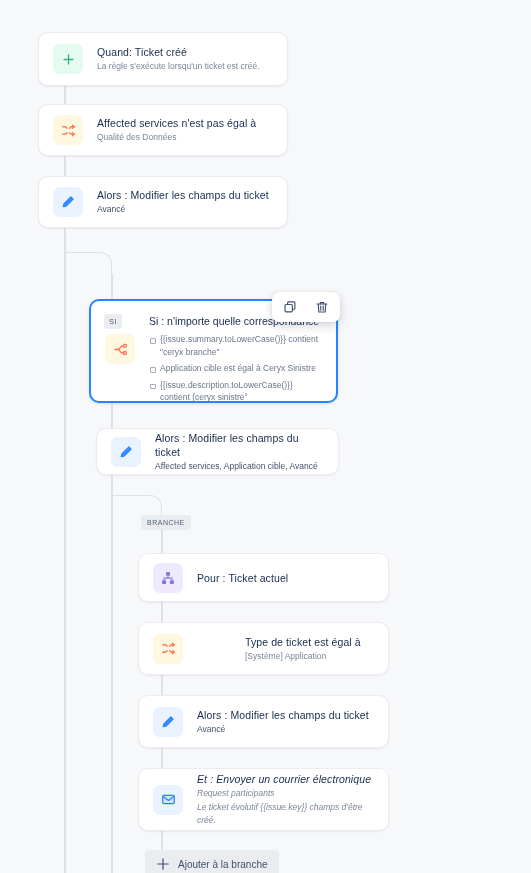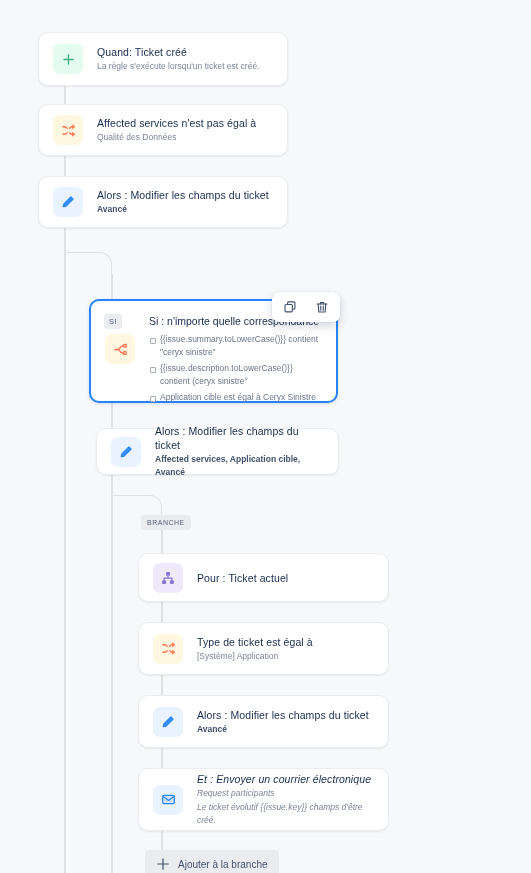--- a/index.html
+++ b/index.html
@@ -57,21 +57,21 @@
     color: #172b4d;
     letter-spacing: .1px;
     line-height: 14px;
   }
   .subtitle {
     font-size: 8.5px;
     color: #7a869a;
     line-height: 13px;
     margin-top: 1px;
   }
-  .subtitle.strong { color: #42526e; font-weight: bold; }
+  .subtitle.strong { color: #42526e; font-weight: normal; }
 
   
   .sel-body { padding-top: 2px; }
   .sel-title { font-size: 10.5px; color: #172b4d; line-height: 14px; }
   .cond-list { list-style: none; margin-top: 5px; }
   .cond-list li {
     position: relative;
     font-size: 8.5px;
     color: #6b778c;
     line-height: 12.5px;
@@ -219,23 +219,23 @@
         <path d="M2 8h3.2"></path>
         <path d="M5.2 8c1.4 0 1.9-1.4 2.8-2.6.6-.8 1.2-1.1 2.2-1.1h1.4"></path>
         <path d="M5.2 8c1.4 0 1.9 1.4 2.8 2.6.6.8 1.2 1.1 2.2 1.1h1.4"></path>
         <rect x="11.2" y="2.6" width="2.9" height="2.9" rx=".6"></rect>
         <rect x="11.2" y="10.2" width="2.9" height="2.9" rx=".6"></rect>
       </svg>
     </div>
     <div class="ctext sel-body">
       <div class="sel-title">Si : n'importe quelle correspondance</div>
       <ul class="cond-list">
-        <li>{{issue.summary.toLowerCase()}} contient "ceryx sinistre"</li>
+        <li>{{issue.summary.toLowerCase()}} contient "ceryx branche"</li>
+        <li>Application cible est égal à Ceryx Sinistre</li>
         <li>{{issue.description.toLowerCase()}} contient (ceryx sinistre°</li>
-        <li>Application cible est égal à Ceryx Sinistre</li>
       </ul>
     </div>
   </div>
 
   <div class="card" style="left:96px; top:428px; width:243px; height:47px;">
     <div class="badge bg-blue">
       <svg width="14" height="14" viewBox="0 0 16 16" fill="none" stroke="#2684ff" stroke-width="1.4" stroke-linejoin="round">
         <path d="M11.3 2.2l2.5 2.5-8 8-3.2.7.7-3.2z" fill="#2684ff" fill-opacity=".9"></path>
       </svg>
     </div>
@@ -254,21 +254,21 @@
         <rect x="1.9" y="11.2" width="3.3" height="3" rx=".6" fill="#8777d9"></rect>
         <rect x="10.8" y="11.2" width="3.3" height="3" rx=".6" fill="#8777d9"></rect>
         <path d="M8 4.8v2.6M3.5 11.2V8.1h9v3.1M8 7.4v.7"></path>
       </svg>
     </div>
     <div class="ctext">
       <div class="title">Pour : Ticket actuel</div>
     </div>
   </div>
 
-  <div class="card" style="left:138px; top:622px; width:251px; height:53px;">
+  <div class="card" style="left:138px; top:622px; width:251px; height:53px;gap:48px;">
     <div class="badge bg-yellow">
       <svg width="15" height="15" viewBox="0 0 16 16" fill="none" stroke="#ff7452" stroke-width="1.4" stroke-linecap="round">
         <path d="M2 4h2.2c1 0 1.6.7 2.3 1.6M2 12h2.2c1 0 1.6-.7 2.3-1.6"></path>
         <path d="M9.2 5.6C9.9 4.7 10.5 4 11.5 4H14M9.2 10.4c.7.9 1.3 1.6 2.3 1.6H14"></path>
         <path d="M12.3 2.3L14 4l-1.7 1.7M12.3 10.3L14 12l-1.7 1.7"></path>
       </svg>
     </div>
     <div class="ctext">
       <div class="title">Type de ticket est égal à</div>
       <div class="subtitle">[Système] Application</div>

